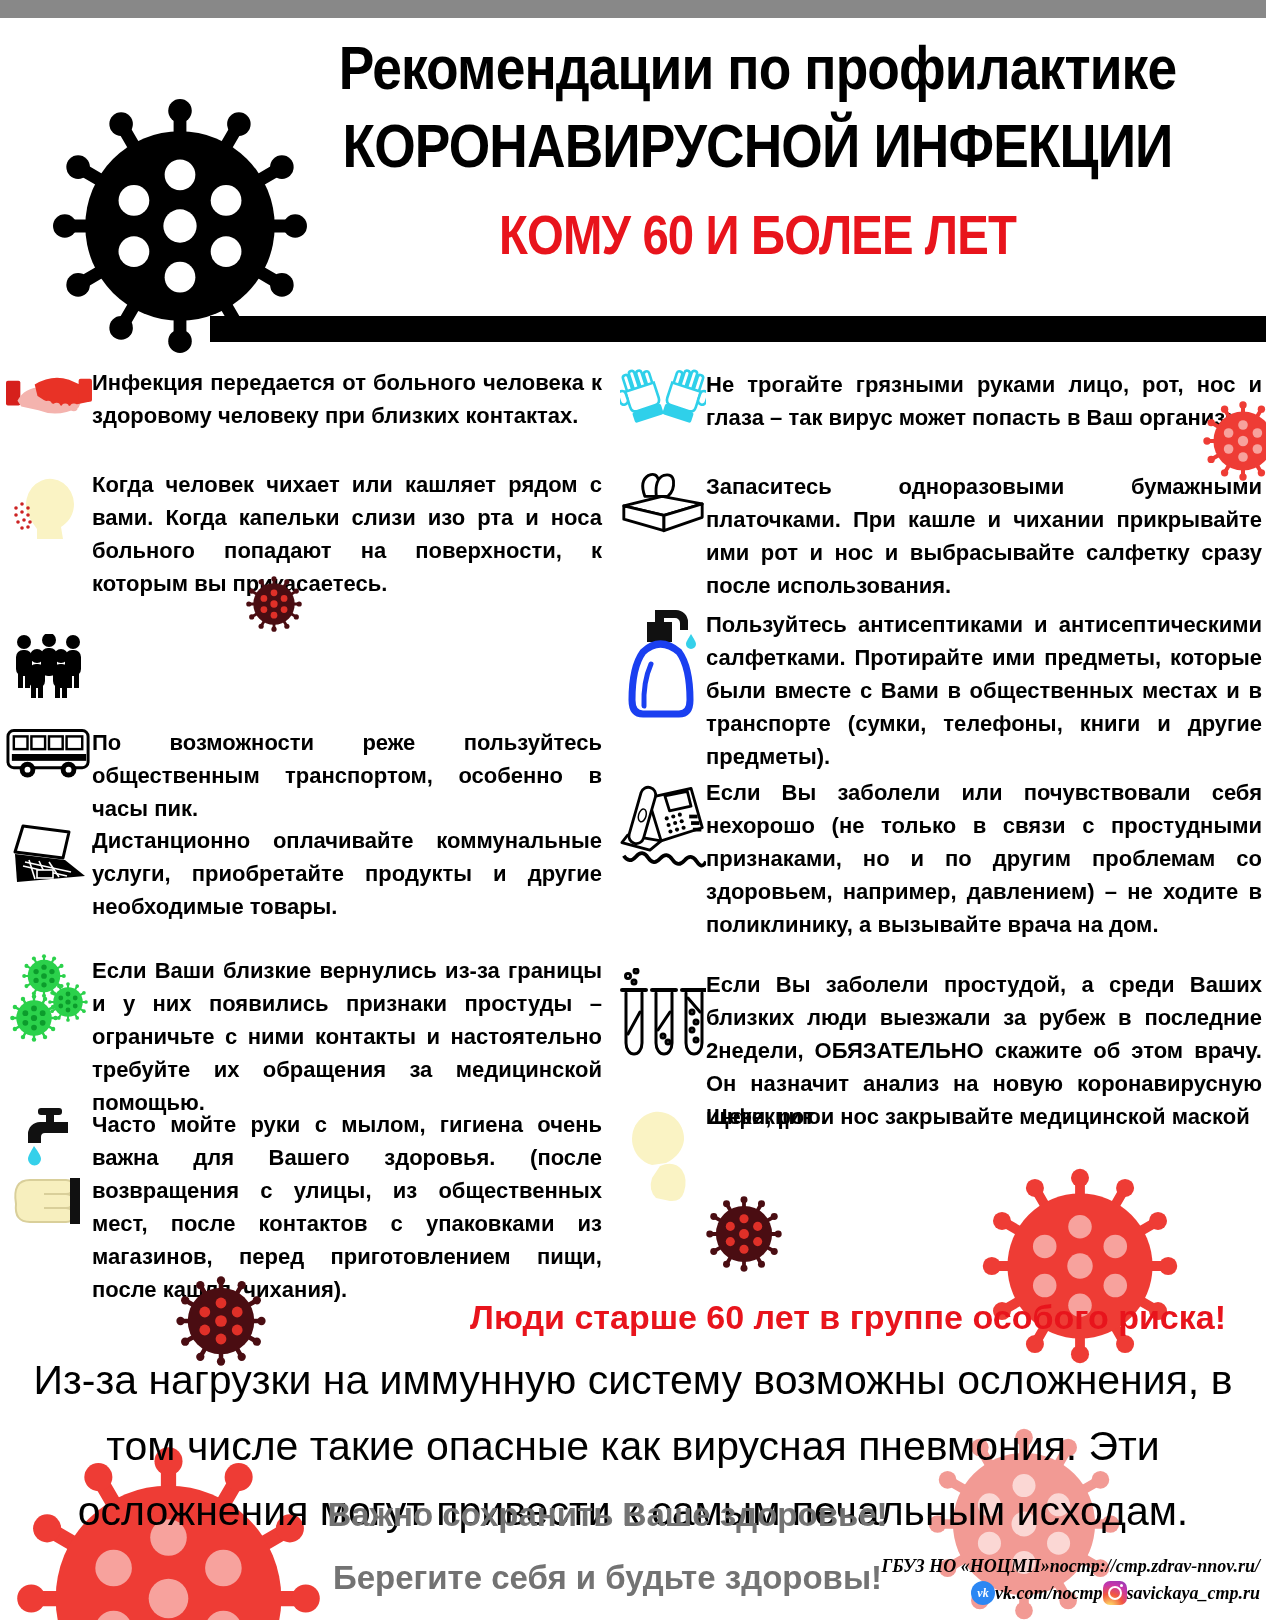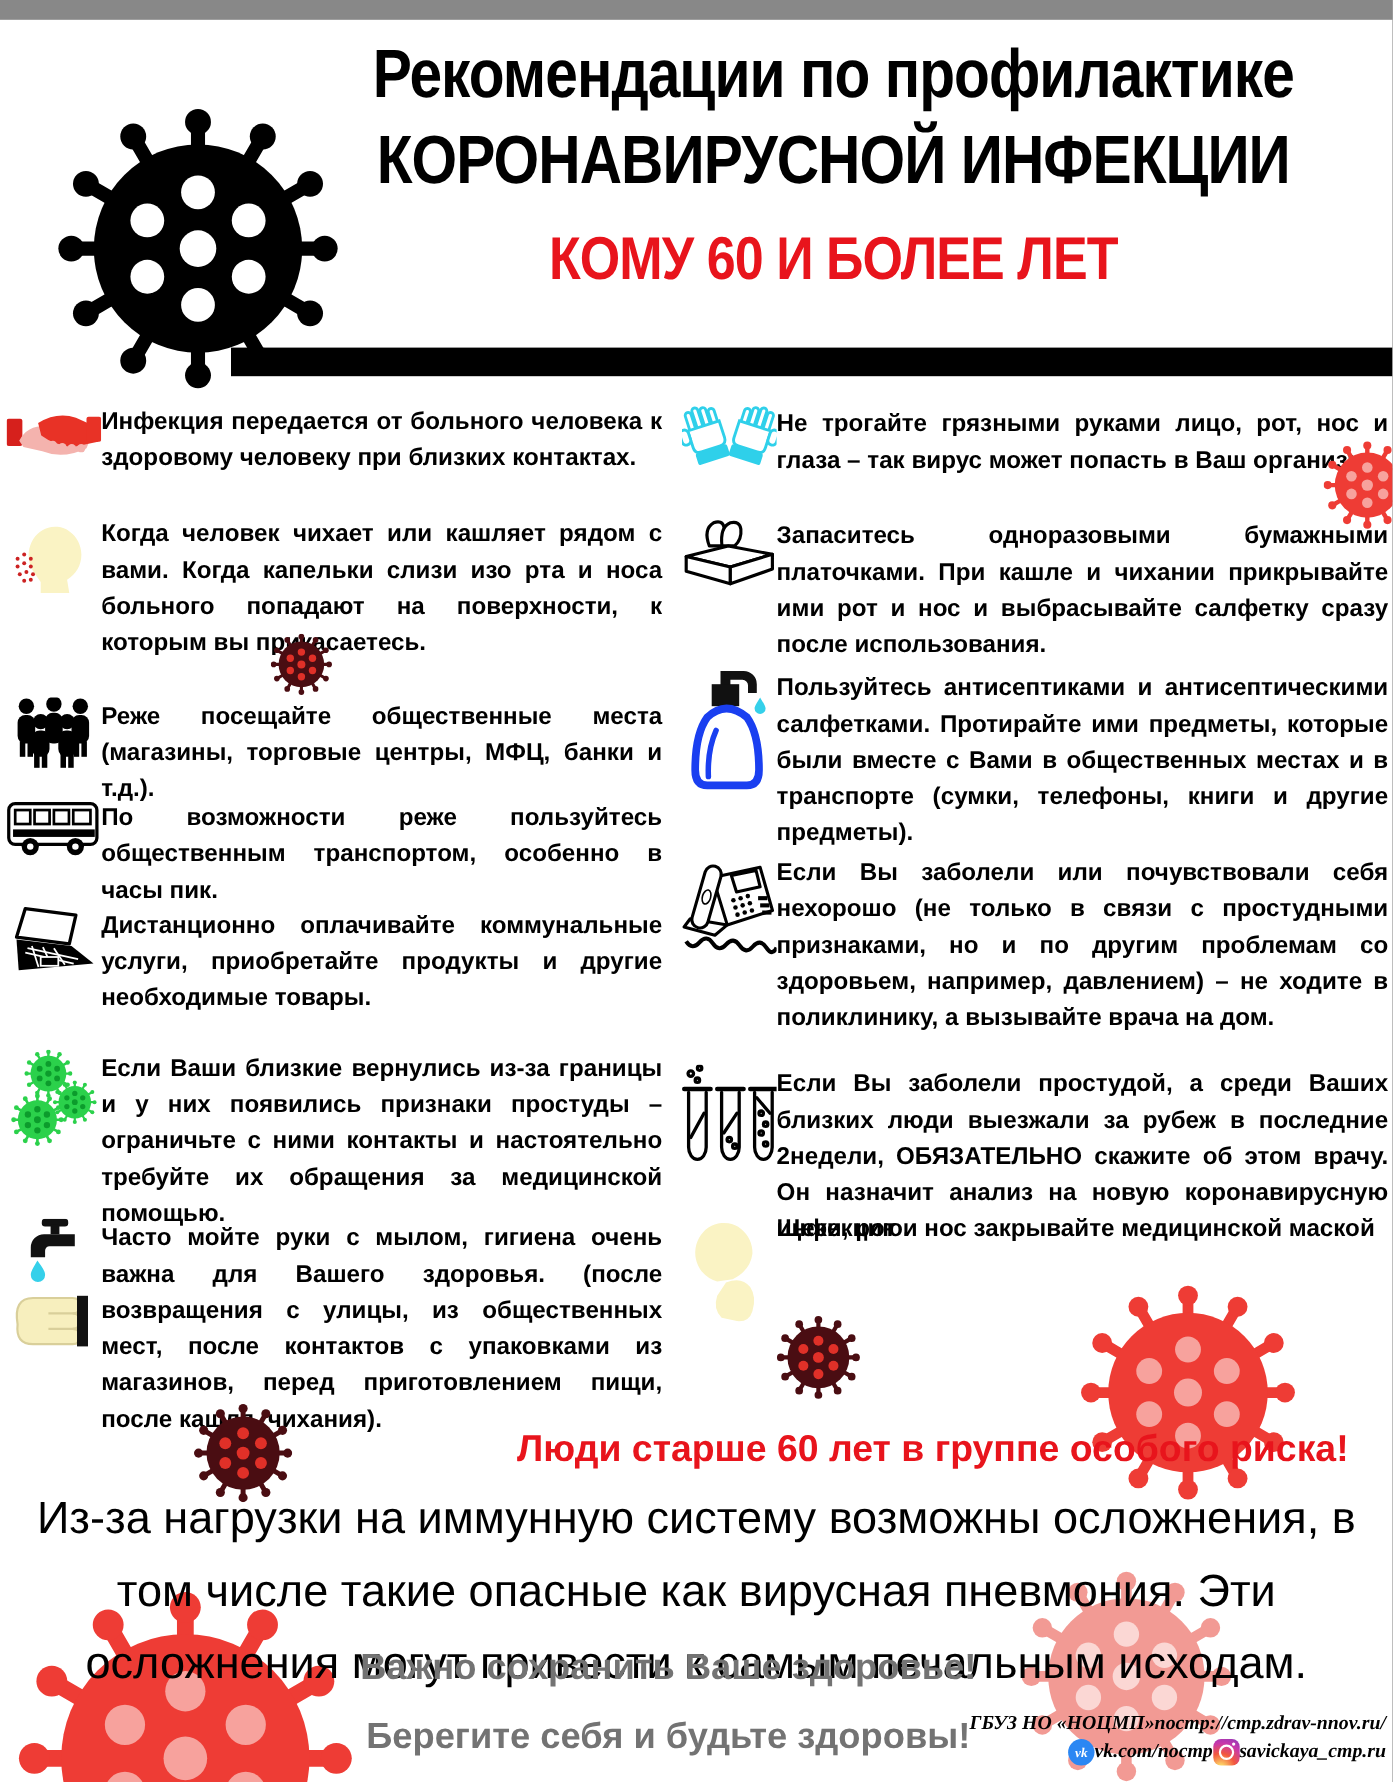--- a/index.html
+++ b/index.html
@@ -38,21 +38,21 @@
   .risk{position:absolute;left:0;width:1226px;top:1280px;text-align:right;
         color:#e8141c;font-size:34px;font-weight:700;}
   .compl{position:absolute;left:28px;width:1210px;top:1330px;text-align:center;
          font-size:41px;font-weight:400;line-height:1.6;}
   .imp{position:absolute;left:0;width:1215px;text-align:center;color:#737373;
        font-size:33px;font-weight:700;}
   .imp1{top:1478px}.imp2{top:1541px}
   
   .footer{position:absolute;right:6px;top:1538px;text-align:right;z-index:4;
           font-family:"Liberation Serif",serif;font-style:italic;font-weight:700;font-size:18px;}
-  .foot-social{display:flex;justify-content:flex-end;gap:0;margin-top:4px;font-family:Liberation Serif, serif;}
+  .foot-social{display:flex;align-items:center;justify-content:flex-end;gap:0;margin-top:4px;font-family:Liberation Serif, serif;}
   .badge{width:24px;height:24px;flex:none;display:flex;align-items:center;justify-content:center;}
   .vk{border-radius:50%;background:#2b87f3;color:#fff;font-size:12px;font-weight:700;}
   .ig{border-radius:7px;background:radial-gradient(circle at 28% 110%,#fdd867 8%,#f2583e 42%,#c837ab 72%,#8a3ab9 100%);position:relative;}
   .ig::before{content:"";position:absolute;inset:5px;border:2px solid #fff;border-radius:50%;}
   .ig::after{content:"";position:absolute;top:3px;right:4px;width:3px;height:3px;border-radius:50%;background:#fff;}
   svg{display:block;}
 </style>
 </head>
 <body>
 
@@ -167,21 +167,20 @@
         <circle cx="28" cy="22" r="7"></circle>
           <rect x="20" y="30" width="16" height="24" rx="7"></rect>
           <rect x="22" y="50" width="5" height="14"></rect>
           <rect x="29" y="50" width="5" height="14"></rect>
         <circle cx="52" cy="22" r="7"></circle>
           <rect x="44" y="30" width="16" height="24" rx="7"></rect>
           <rect x="46" y="50" width="5" height="14"></rect>
           <rect x="53" y="50" width="5" height="14"></rect>
       </svg>
     </span>
-    <p>Реже посещайте общественные места (магазины, торговые центры, МФЦ, банки и т.д.).</p>
   </div>
 
   <div class="item lcol l4">
     <span class="icon">
       <svg width="86" height="56" viewBox="0 0 88 56">
         <rect x="2" y="4" width="82" height="38" rx="6" fill="#fff" stroke="#000" stroke-width="3"></rect>
         <rect x="8" y="10" width="14" height="13" fill="#fff" stroke="#000" stroke-width="2.5"></rect>
         <rect x="26" y="10" width="14" height="13" fill="#fff" stroke="#000" stroke-width="2.5"></rect>
         <rect x="44" y="10" width="14" height="13" fill="#fff" stroke="#000" stroke-width="2.5"></rect>
         <rect x="62" y="10" width="16" height="13" fill="#fff" stroke="#000" stroke-width="2.5"></rect>

